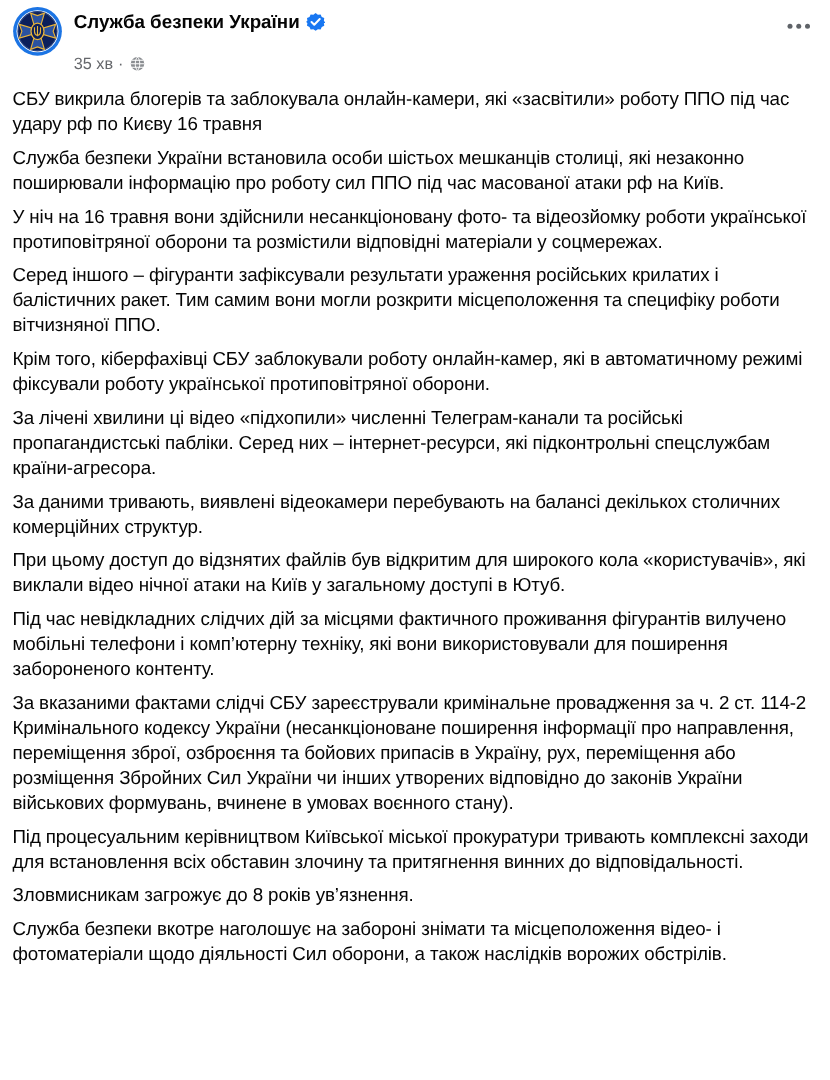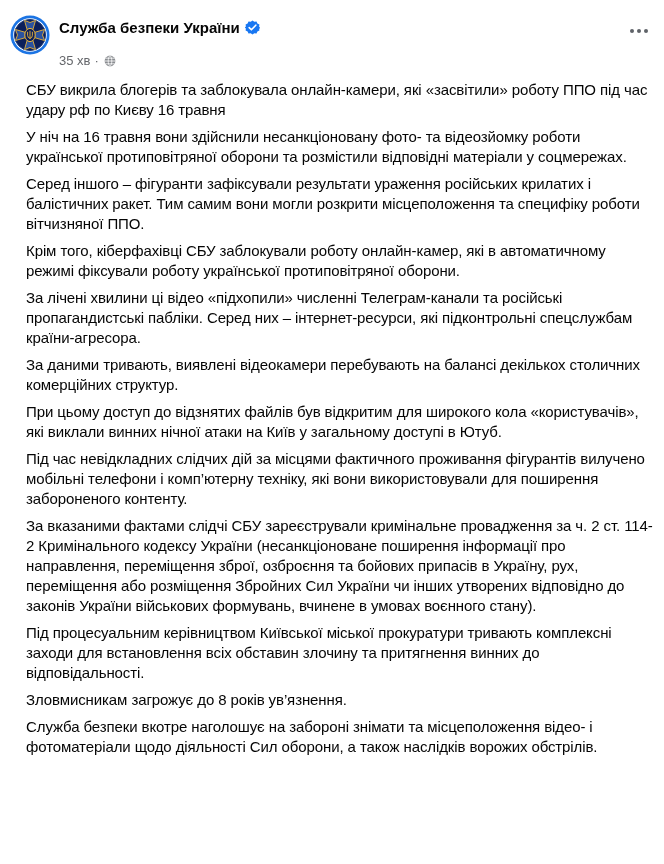--- a/index.html
+++ b/index.html
@@ -12,21 +12,21 @@
     font-family: "Liberation Sans", sans-serif;
     -webkit-font-smoothing: antialiased;
   }
   .post-card {
     width: 100%;
     padding: 0 10px;
   }
   .post-header {
     display: flex;
     align-items: flex-start;
-    padding-top: 15px;
+    padding-top: 5px;
   }
   .avatar-link {
     flex: 0 0 40px;
     width: 40px;
     height: 40px;
     display: block;
     border-radius: 50%;
     cursor: pointer;
   }
   .avatar-link svg { display: block; }
@@ -88,21 +88,21 @@
     background: #5f6368;
   }
   .post-body {
     margin-top: 11px;
     font-size: 15px;
     line-height: 20px;
     color: #050505;
     letter-spacing: -0.1px;
   }
   .post-body p {
-    margin: 0 0 7px 16px;
+    margin: 0 0 7px 0;
     white-space: pre-wrap;
   }
 </style>
 </head>
 <body>
 
 <div class="post-card">
 
   <div class="post-header">
 
@@ -152,26 +152,27 @@
         <span class="dot"></span>
           <span class="dot"></span>
           <span class="dot"></span>
       </span>
     </div>
 
   </div>
 
   <div class="post-body">
     <p>СБУ викрила блогерів та заблокувала онлайн-камери, які «засвітили» роботу ППО під час удару рф по Києву 16 травня</p>
+    <p>Служба безпеки України встановила особи шістьох мешканців столиці, які незаконно поширювали інформацію про роботу сил ППО під час масованої атаки рф на Київ.</p>
     <p>У ніч на 16 травня вони здійснили несанкціоновану фото- та відеозйомку роботи української протиповітряної оборони та розмістили відповідні матеріали у соцмережах.</p>
     <p>Серед іншого – фігуранти зафіксували результати ураження російських крилатих і балістичних ракет. Тим самим вони могли розкрити місцеположення та специфіку роботи вітчизняної ППО.</p>
     <p>Крім того, кіберфахівці СБУ заблокували роботу онлайн-камер, які в автоматичному режимі фіксували роботу української протиповітряної оборони.</p>
     <p>За лічені хвилини ці відео «підхопили» численні Телеграм-канали та російські пропагандистські пабліки. Серед них – інтернет-ресурси, які підконтрольні спецслужбам країни-агресора.</p>
     <p>За даними тривають, виявлені відеокамери перебувають на балансі декількох столичних комерційних структур.</p>
-    <p>При цьому доступ до відзнятих файлів був відкритим для широкого кола «користувачів», які виклали винних нічної атаки на Київ у загальному доступі в Ютуб.</p>
+    <p>При цьому доступ до відзнятих файлів був відкритим для широкого кола «користувачів», які виклали відео нічної атаки на Київ у загальному доступі в Ютуб.</p>
     <p>Під час невідкладних слідчих дій за місцями фактичного проживання фігурантів вилучено мобільні телефони і комп’ютерну техніку, які вони використовували для поширення забороненого контенту.</p>
     <p>За вказаними фактами слідчі СБУ зареєстрували кримінальне провадження за ч. 2 ст. 114-2 Кримінального кодексу України (несанкціоноване поширення інформації про направлення, переміщення зброї, озброєння та бойових припасів в Україну, рух, переміщення або розміщення Збройних Сил України чи інших утворених відповідно до законів України військових формувань, вчинене в умовах воєнного стану).</p>
     <p>Під процесуальним керівництвом Київської міської прокуратури тривають комплексні заходи для встановлення всіх обставин злочину та притягнення винних до відповідальності.</p>
     <p>Зловмисникам загрожує до 8 років ув’язнення.</p>
     <p>Служба безпеки вкотре наголошує на забороні знімати та місцеположення відео- і фотоматеріали щодо діяльності Сил оборони, а також наслідків ворожих обстрілів.</p>
   </div>
 
 </div>
 
 </body></html>

